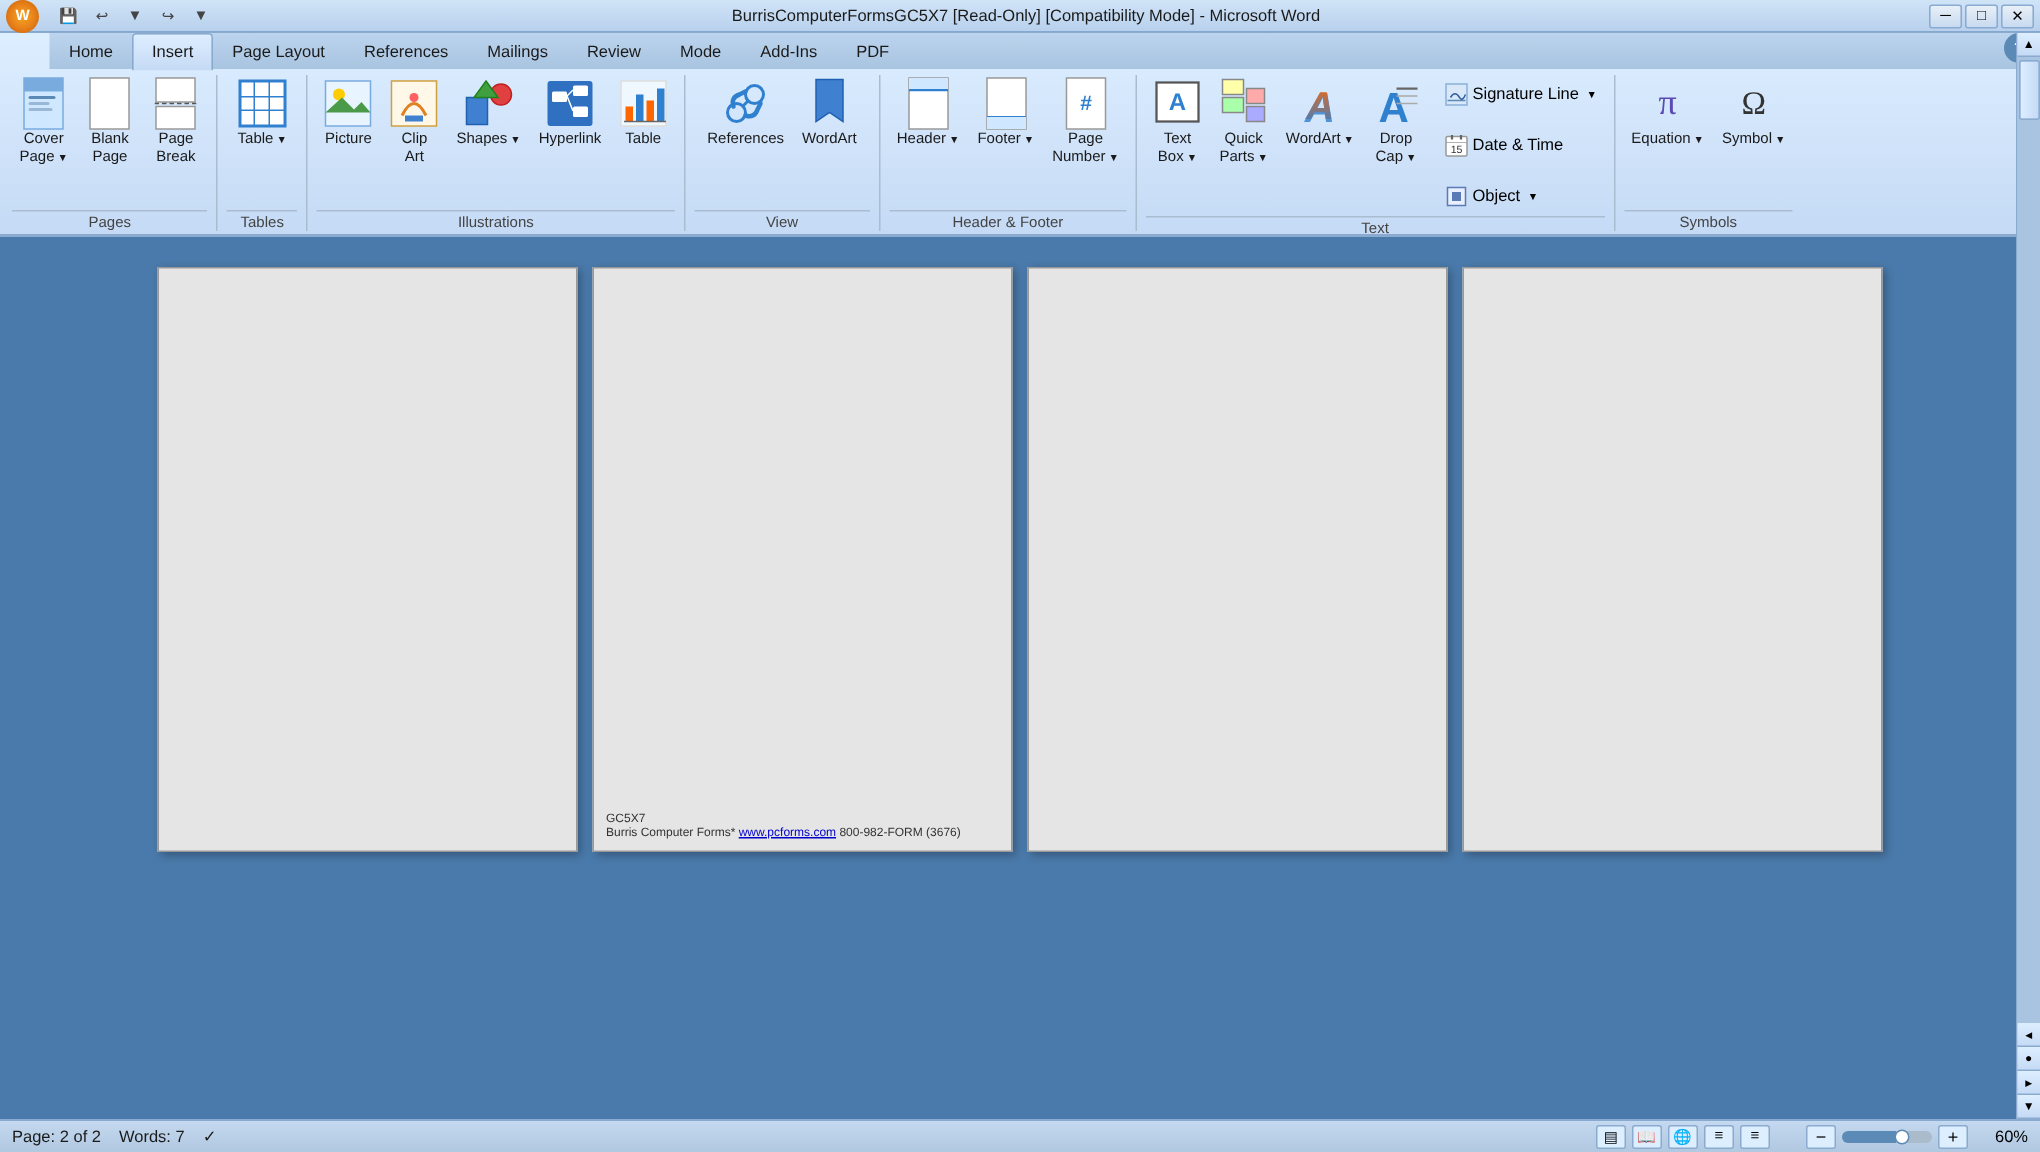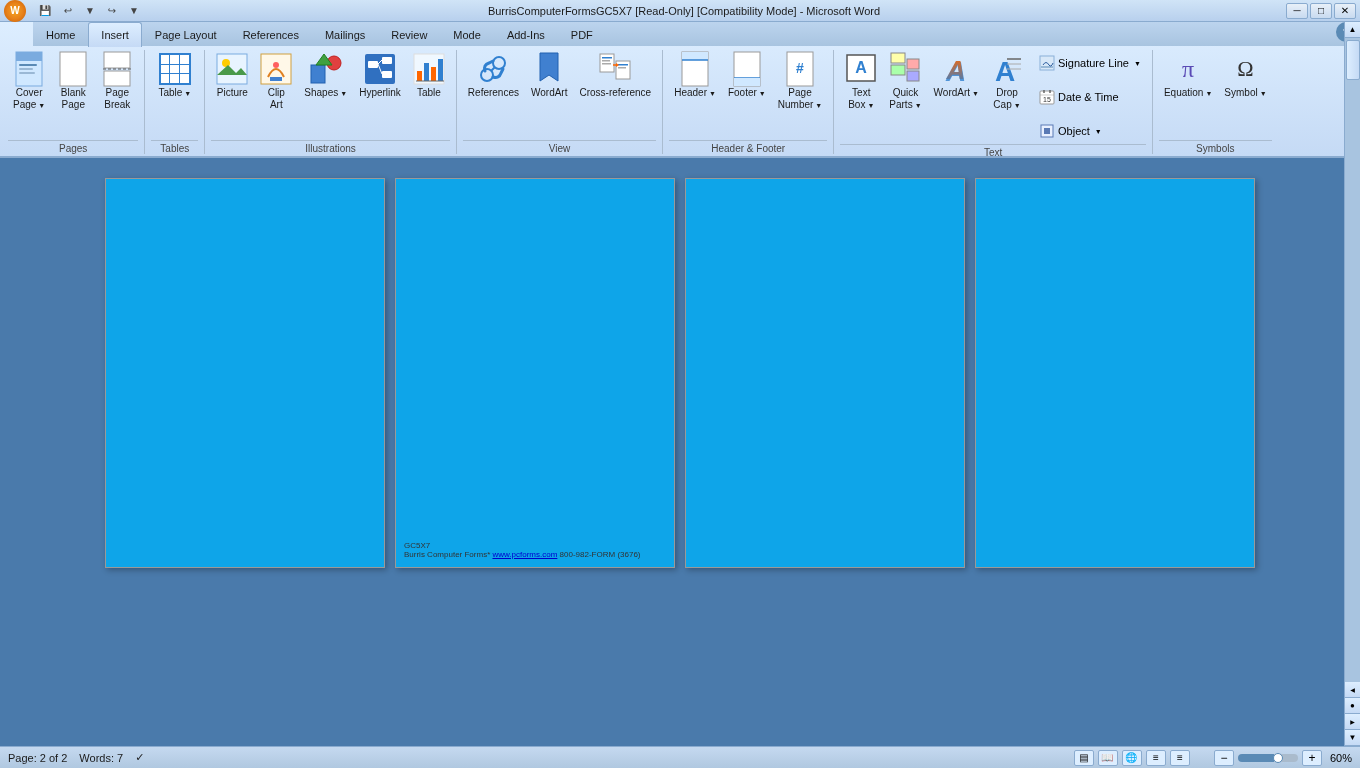--- a/index.html
+++ b/index.html
@@ -40,21 +40,21 @@
     .text-group-stack { display: flex; flex-direction: column; gap: 12px; }
 
     
     .dd-arrow { font-size: 7px; margin-left: 2px; }
 
     
     .help-btn { width: 20px; height: 20px; background: #5a8ab5; border-radius: 50%; color: white; display: flex; align-items: center; justify-content: center; font-size: 11px; font-weight: bold; cursor: pointer; margin-left: auto; margin-right: 4px; }
 
     
     .doc-area { background: #4a7aab; display: flex; justify-content: center; padding: 20px 40px; gap: 10px; height: calc(768px - 22px - 134px - 22px); overflow: hidden; align-items: flex-start; }
-    .page-container { background: #0ea5e9; border: 1px solid #999; box-shadow: 2px 2px 6px rgba(0,0,0,0.3); width: 280px; min-height: 380px; position: relative; }
+    .page-container { background: #e5e5e5; border: 1px solid #999; box-shadow: 2px 2px 6px rgba(0,0,0,0.3); width: 280px; min-height: 380px; position: relative; }
     .page-container.with-footer { }
     .page-footer { position: absolute; bottom: 8px; left: 8px; right: 8px; font-size: 8px; color: #333; }
     .page-footer a { color: #0000cc; text-decoration: underline; }
 
     
     .status-bar { background: linear-gradient(to bottom, #c5d9f0, #b0c8e0); height: 22px; display: flex; align-items: center; padding: 0 8px; gap: 20px; border-top: 1px solid #8aabcf; position: fixed; bottom: 0; width: 100%; }
     .status-left { display: flex; align-items: center; gap: 12px; font-size: 11px; color: #1a1a1a; }
     .status-right { margin-left: auto; display: flex; align-items: center; gap: 4px; }
     .view-btn { width: 20px; height: 16px; display: flex; align-items: center; justify-content: center; font-size: 10px; border: 1px solid #8aabcf; background: #ddeeff; cursor: pointer; border-radius: 2px; }
     .zoom-bar { display: flex; align-items: center; gap: 4px; font-size: 11px; }
@@ -259,36 +259,20 @@
           <div class="ribbon-btn-label">References</div>
         </div>
         <div class="ribbon-btn">
           <div class="ribbon-btn-icon">
             <svg width="28" height="36">
               <path d="M5,2 L23,2 L23,30 L14,24 L5,30 Z" fill="#4080d0" stroke="#2060b0" stroke-width="1"></path>
             </svg>
           </div>
           <div class="ribbon-btn-label">WordArt</div>
         </div>
-        <div class="ribbon-btn">
-          <div class="ribbon-btn-icon">
-            <svg width="32" height="32">
-              <rect x="1" y="1" width="14" height="18" fill="white" stroke="#999" stroke-width="1"></rect>
-              <rect x="3" y="4" width="10" height="1.5" fill="#3080d0"></rect>
-              <rect x="3" y="7" width="8" height="1.5" fill="#aaa"></rect>
-              <rect x="3" y="10" width="9" height="1.5" fill="#aaa"></rect>
-              <rect x="17" y="8" width="14" height="18" fill="white" stroke="#999" stroke-width="1"></rect>
-              <rect x="19" y="11" width="10" height="1.5" fill="#3080d0"></rect>
-              <rect x="19" y="14" width="8" height="1.5" fill="#aaa"></rect>
-              <line x1="14" y1="12" x2="17" y2="12" stroke="#ff6600" stroke-width="1.5"></line>
-              <polygon points="17,10 17,14 20,12" fill="#ff6600"></polygon>
-            </svg>
-          </div>
-          <div class="ribbon-btn-label">Cross-reference</div>
-        </div>
       </div>
       <div class="ribbon-group-label">View</div>
     </div>
 
     <div class="ribbon-group" style="min-width:130px;">
       <div class="ribbon-group-items">
         <div class="ribbon-btn">
           <div class="ribbon-btn-icon">
             <svg width="28" height="36">
               <rect x="1" y="1" width="26" height="34" fill="white" stroke="#999" stroke-width="1"></rect>
@@ -468,16 +452,16 @@
     <div class="view-btn">📖</div>
     <div class="view-btn">🌐</div>
     <div class="view-btn">≡</div>
     <div class="view-btn">≡</div>
     <div class="zoom-bar" style="margin-left:20px;">
       <div class="view-btn" style="font-size:12px;">−</div>
       <div class="zoom-slider">
         <div class="zoom-thumb"></div>
       </div>
       <div class="view-btn" style="font-size:12px;">+</div>
-      <span style="margin-left:4px;">60%</span>
+      <span style="margin-left:14px;">60%</span>
     </div>
   </div>
 </div>
 
 </body></html>

